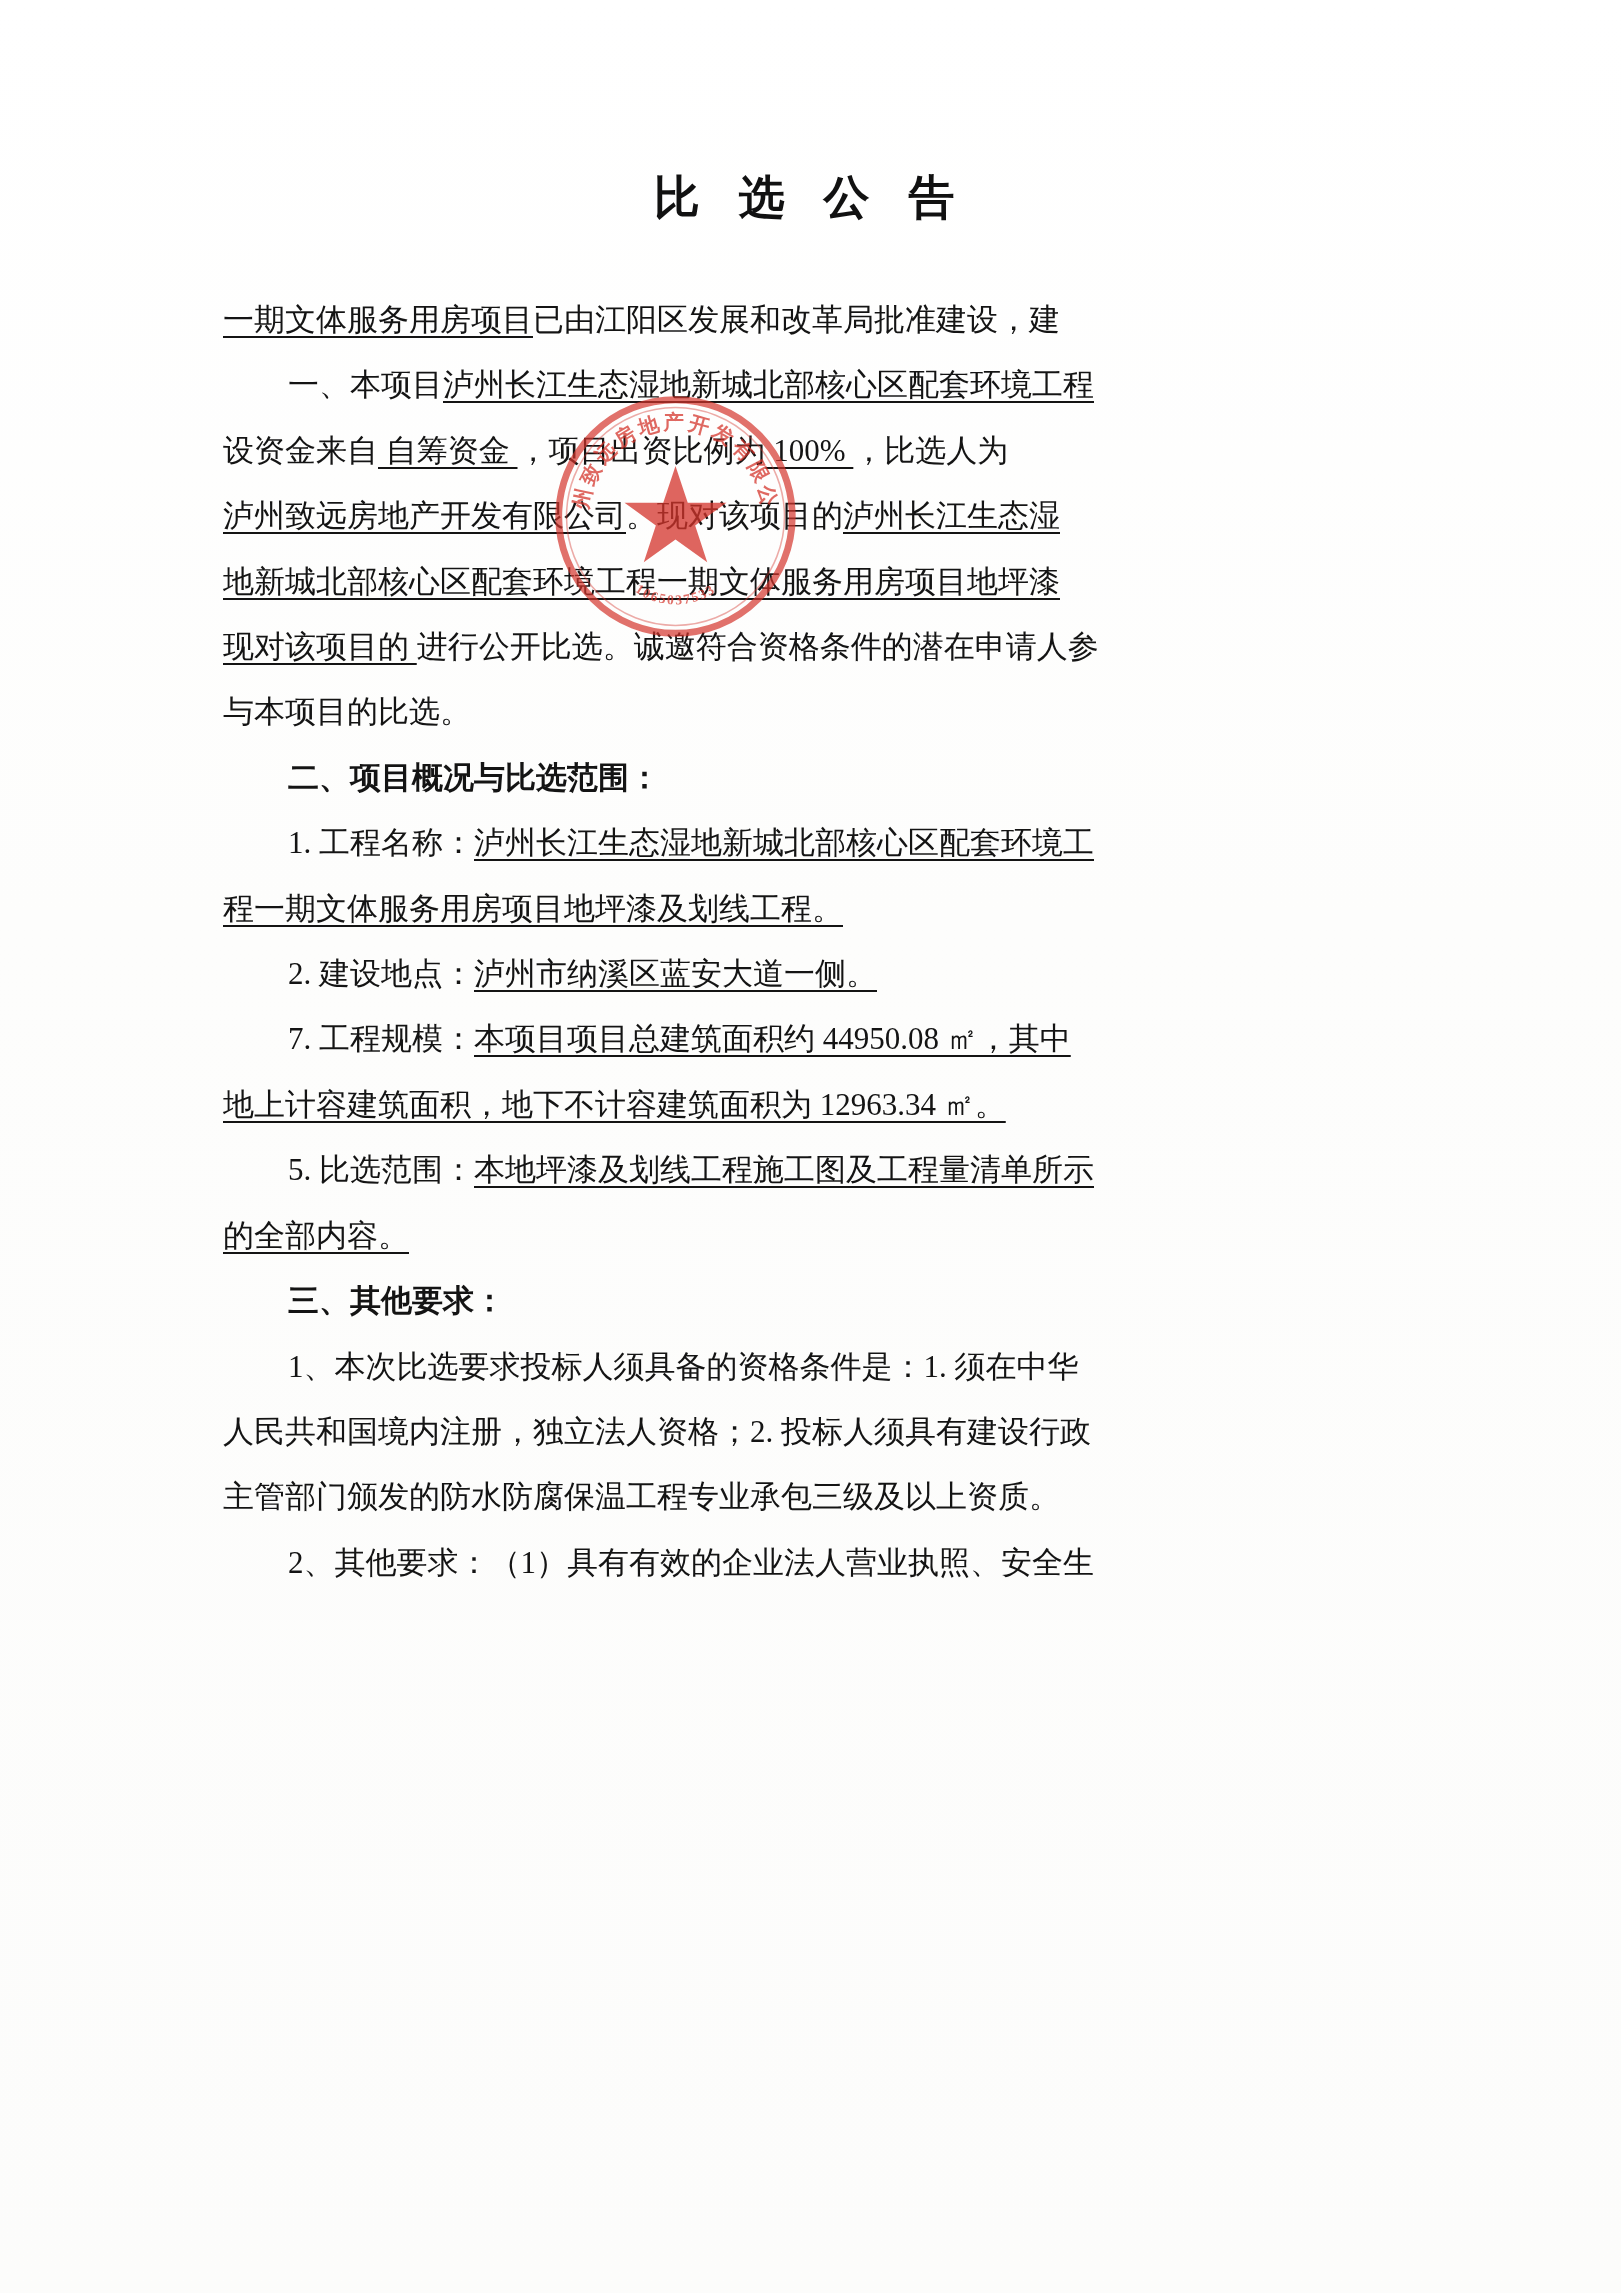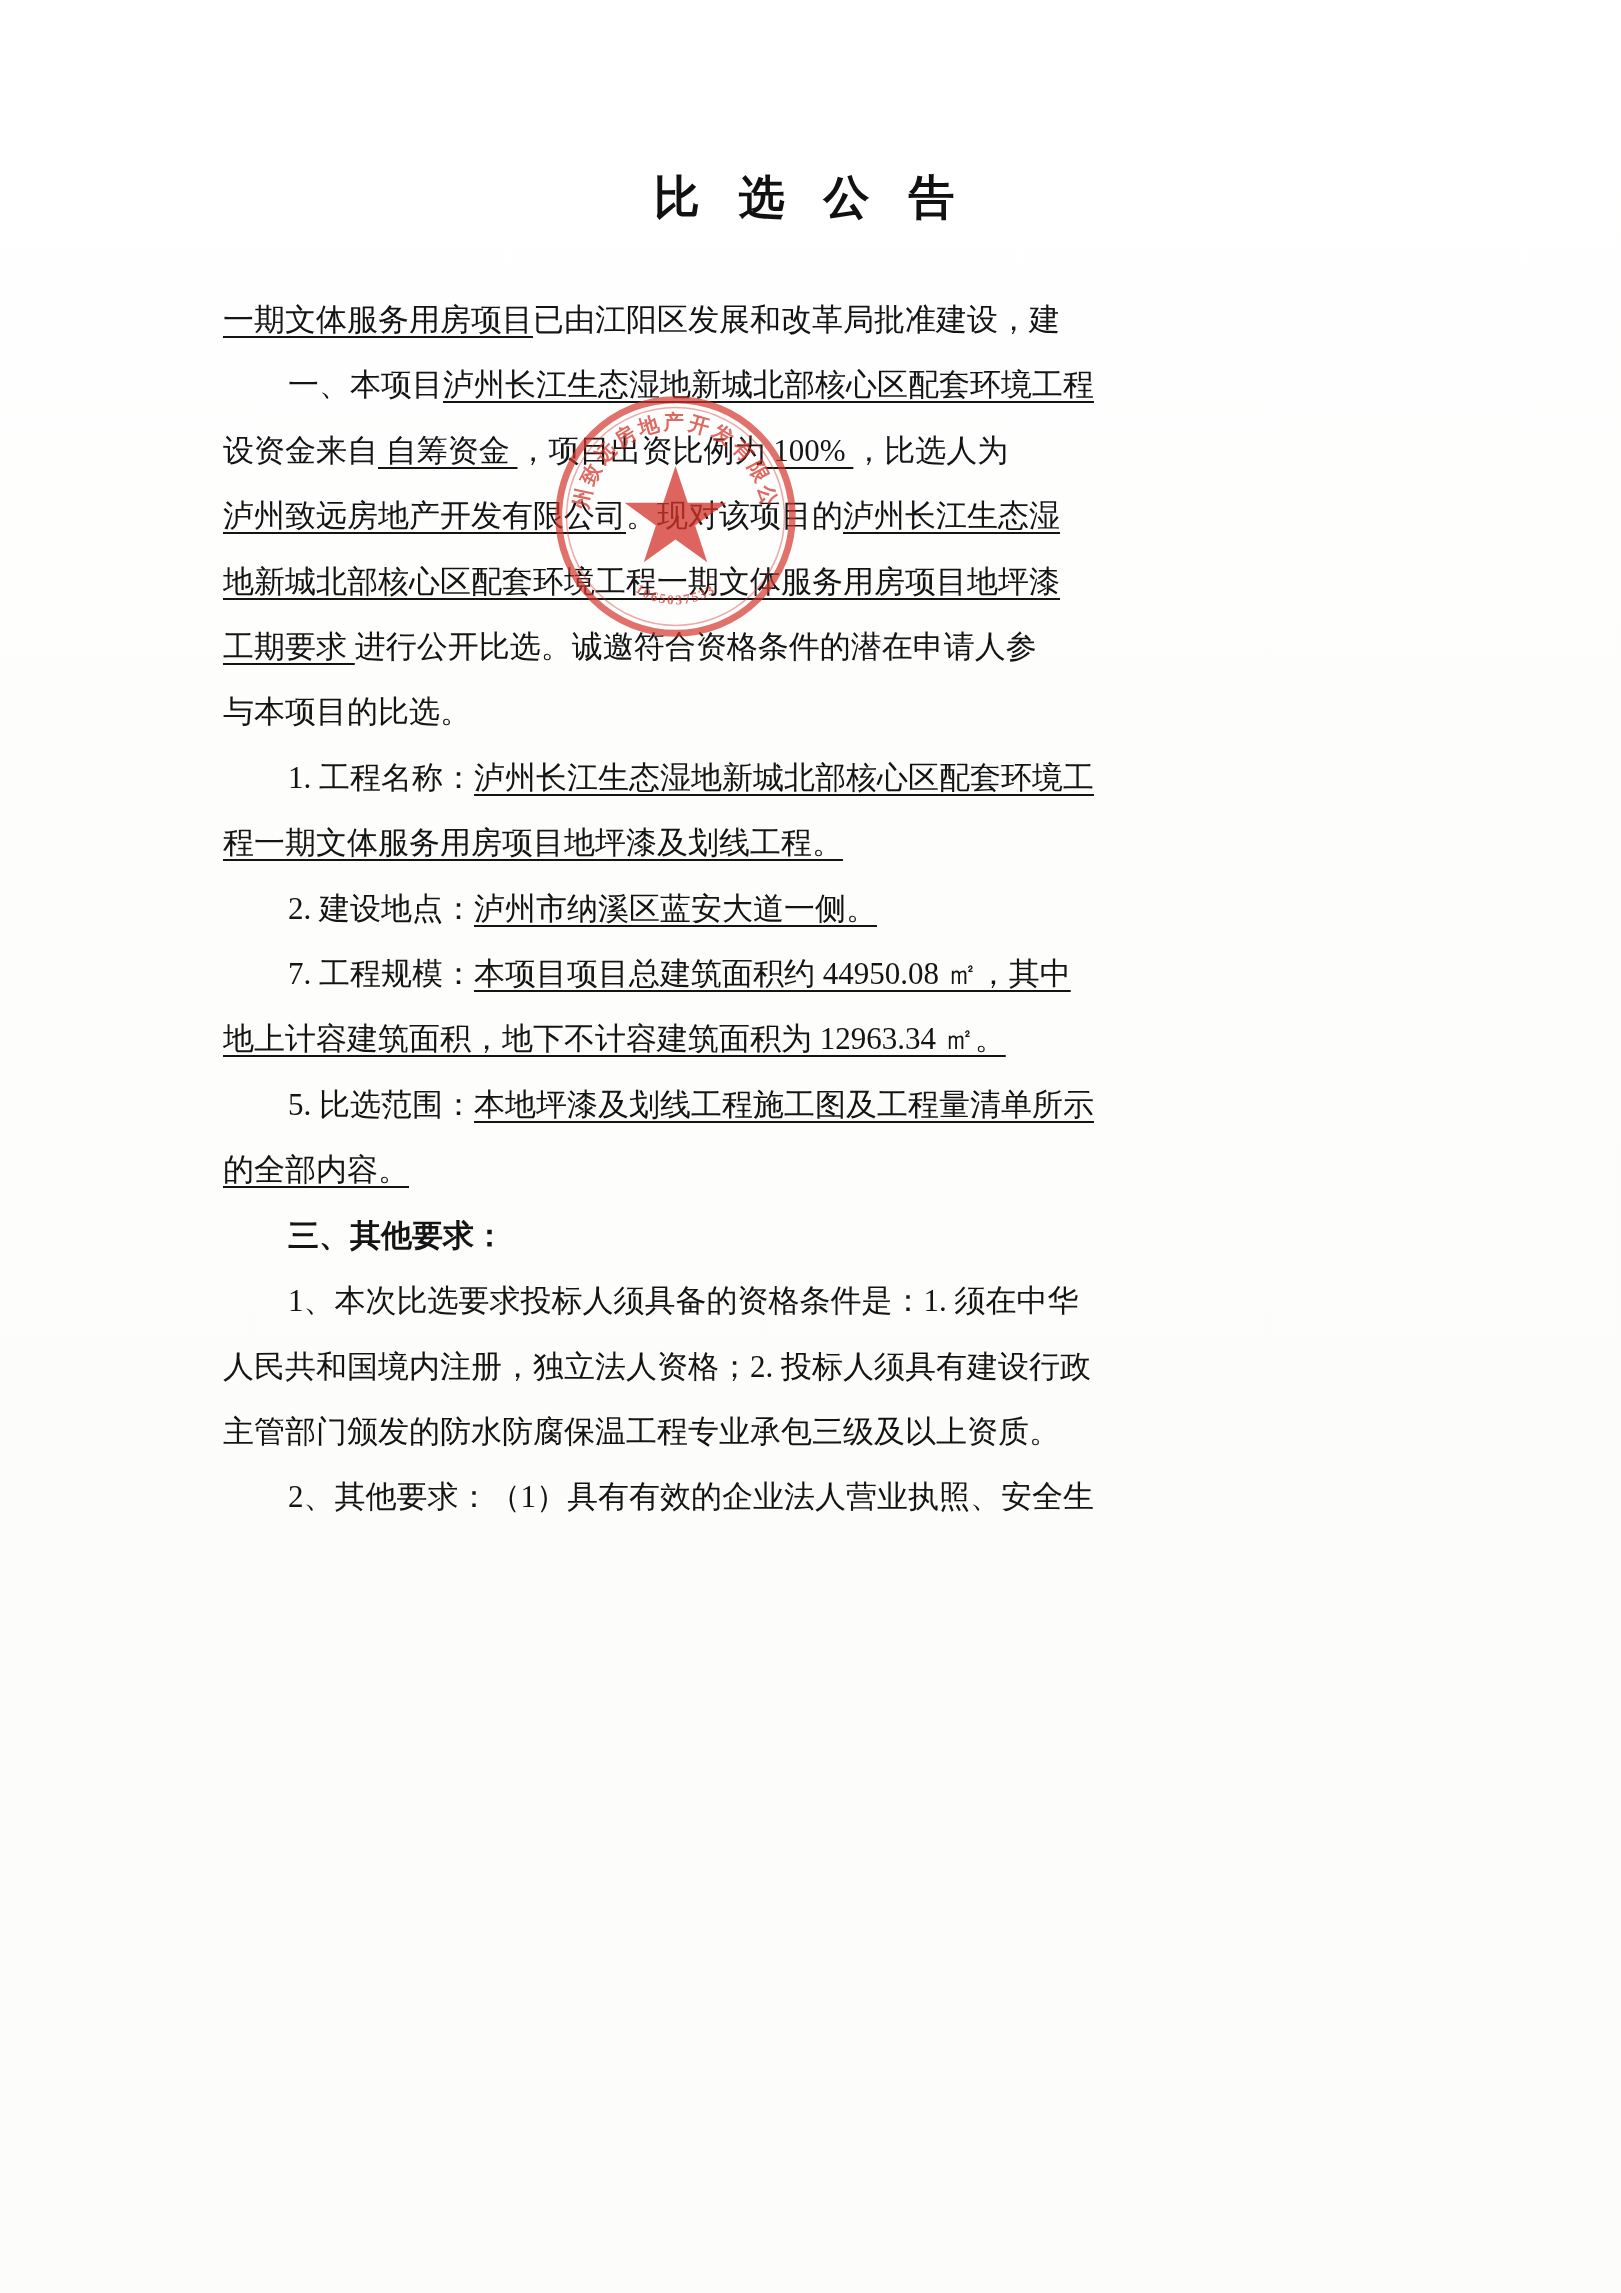--- a/index.html
+++ b/index.html
@@ -104,22 +104,23 @@
   <div class="paper-tint"></div>
 
   <div class="content">
     <h1 class="doc-title">比 选 公 告</h1>
     <div id="doc-sections">
         <p class="para"><span class="u">一期文体服务用房项目</span><span>已由江阳区发展和改革局批准建设，建</span></p>
         <p class="para"><span class="indent"></span><span>一、本项目</span><span class="u">泸州长江生态湿地新城北部核心区配套环境工程</span></p>
         <p class="para"><span>设资金来自</span><span class="u"> 自筹资金 </span><span>，项目出资比例为</span><span class="u">  100%  </span><span>，比选人为</span></p>
         <p class="para"><span class="u">泸州致远房地产开发有限公司</span><span>。现对该项目的</span><span class="u">泸州长江生态湿</span></p>
         <p class="para"><span class="u">地新城北部核心区配套环境工程一期文体服务用房项目地坪漆</span></p>
-        <p class="para"><span class="u">工期要求 </span><span>进行公开比选。诚邀符合资格条件的潜在申请人参</span></p>
+        <p class="para"><span class="u">现对该项目的 </span><span>进行公开比选。诚邀符合资格条件的潜在申请人参</span></p>
         <p class="para"><span>与本项目的比选。</span></p>
+        <p class="para"><span class="indent"></span><span class="b">二、项目概况与比选范围：</span></p>
         <p class="para"><span class="indent"></span><span>1. 工程名称：</span><span class="u">泸州长江生态湿地新城北部核心区配套环境工</span></p>
         <p class="para"><span class="u">程一期文体服务用房项目地坪漆及划线工程。</span></p>
         <p class="para"><span class="indent"></span><span>2. 建设地点：</span><span class="u">泸州市纳溪区蓝安大道一侧。</span></p>
         <p class="para"><span class="indent"></span><span>7. 工程规模：</span><span class="u">本项目项目总建筑面积约 44950.08 ㎡，其中</span></p>
         <p class="para"><span class="u">地上计容建筑面积，地下不计容建筑面积为 12963.34 ㎡。</span></p>
         <p class="para"><span class="indent"></span><span>5. 比选范围：</span><span class="u">本地坪漆及划线工程施工图及工程量清单所示</span></p>
         <p class="para"><span class="u">的全部内容。</span></p>
         <p class="para"><span class="indent"></span><span class="b">三、其他要求：</span></p>
         <p class="para"><span class="indent"></span><span>1、本次比选要求投标人须具备的资格条件是：1. 须在中华</span></p>
         <p class="para"><span>人民共和国境内注册，独立法人资格；2. 投标人须具有建设行政</span></p>

